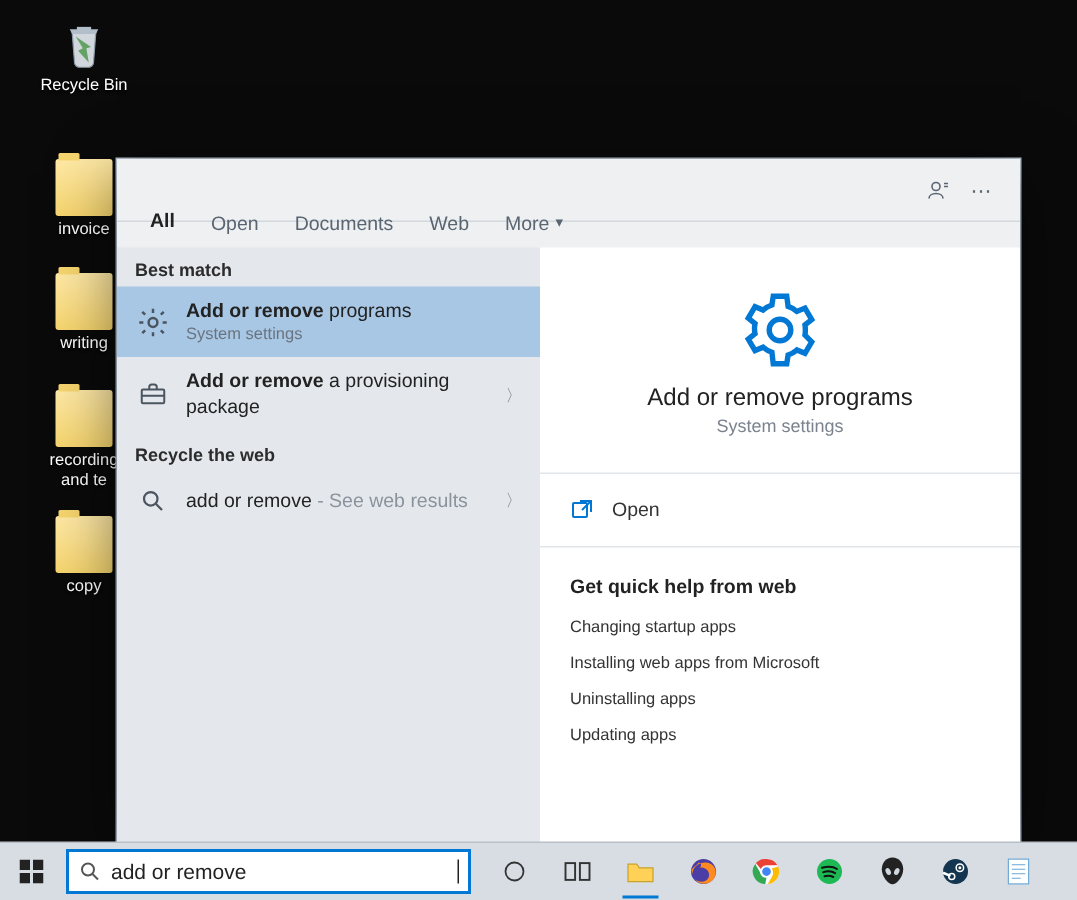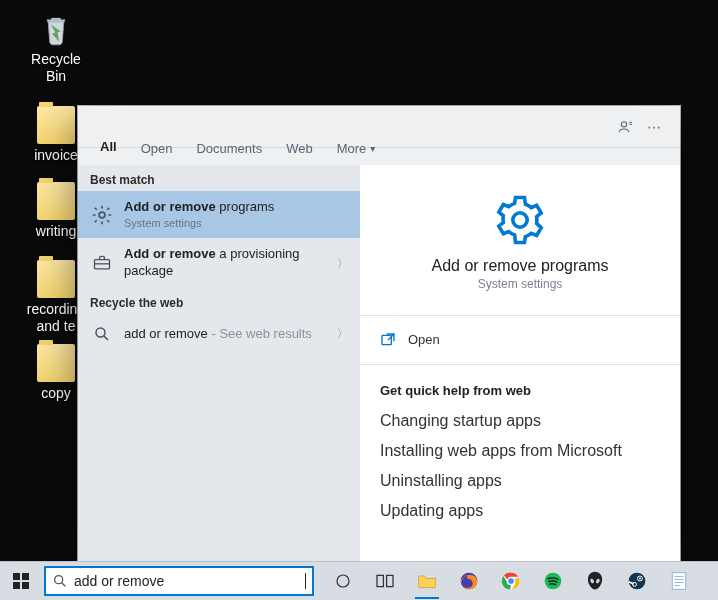--- a/index.html
+++ b/index.html
@@ -1,20 +1,20 @@
 <!DOCTYPE html>
 <html><head>
 <meta charset="utf-8">
 <style>
   * { box-sizing: border-box; margin: 0; padding: 0; font-family: "Segoe UI", Tahoma, sans-serif; }
   body { width: 718px; height: 600px; background: #0a0a0a; overflow: hidden; position: relative; }
 
   
   .desktop { position: absolute; inset: 0; }
-  .desktop-icon { position: absolute; width: 60px; text-align: center; color: #fff; font-size: 14px; }
+  .desktop-icon { position: absolute; width: 60px; text-align: center; color: #fff; font-size: 11px; }
   .desktop-icon .ico { width: 38px; height: 38px; margin: 0 auto 3px; }
   .desktop-icon .lbl { text-shadow: 0 1px 2px #000; line-height: 1.2; }
   .recycle { top: 10px; left: 26px; }
   .folder  { background: linear-gradient(#ffe9a6,#f7d66f); border-radius: 2px; position: relative; }
   .folder::before { content:""; position:absolute; top:-4px; left:2px; width:14px; height:5px; background:#f7d66f; border-radius:1px 1px 0 0; }
   .di1 { top: 106px; left: 26px; }
   .di2 { top: 182px; left: 26px; }
   .di3 { top: 260px; left: 26px; }
   .di4 { top: 344px; left: 26px; }
 
@@ -59,21 +59,21 @@
 
   .right-pane { flex:1; background:#fff; display:flex; flex-direction:column; padding:18px 18px 6px; font-size:13px; color:#333; }
   .rp-hero { text-align:center; padding:10px 0 18px; }
   .rp-hero .gear { color:#0078d4; margin-bottom:10px; }
   .rp-hero h2 { font-size:16px; font-weight:400; color:#222; }
   .rp-hero .sub { font-size:12px; color:#7a838e; margin-top:2px; }
   .rp-sep { height:1px; background:#e1e5ea; margin: 6px -18px; }
   .rp-open { display:flex; gap:12px; padding:10px 2px; cursor:pointer; color:#333; }
   .rp-open .oicon { color:#0078d4; }
   .rp-qh-title { font-weight:600; font-size:13px; padding:12px 2px 8px; color:#222; }
-  .rp-qh-item { padding:6px 2px; font-size:16px; color:#333; cursor:pointer; }
+  .rp-qh-item { padding:6px 2px; font-size:11px; color:#333; cursor:pointer; }
 
   
   .taskbar {
     position:absolute; left:0; right:0; bottom:0; height:38px;
     background:#d7dde3;
     display:flex; align-items:center;
     box-shadow: 0 -1px 0 #b7c0c9;
   }
   .start-btn { width:42px; height:38px; display:flex; align-items:center; justify-content:center; cursor:pointer; }
   .win-logo { width:16px; height:16px; }

